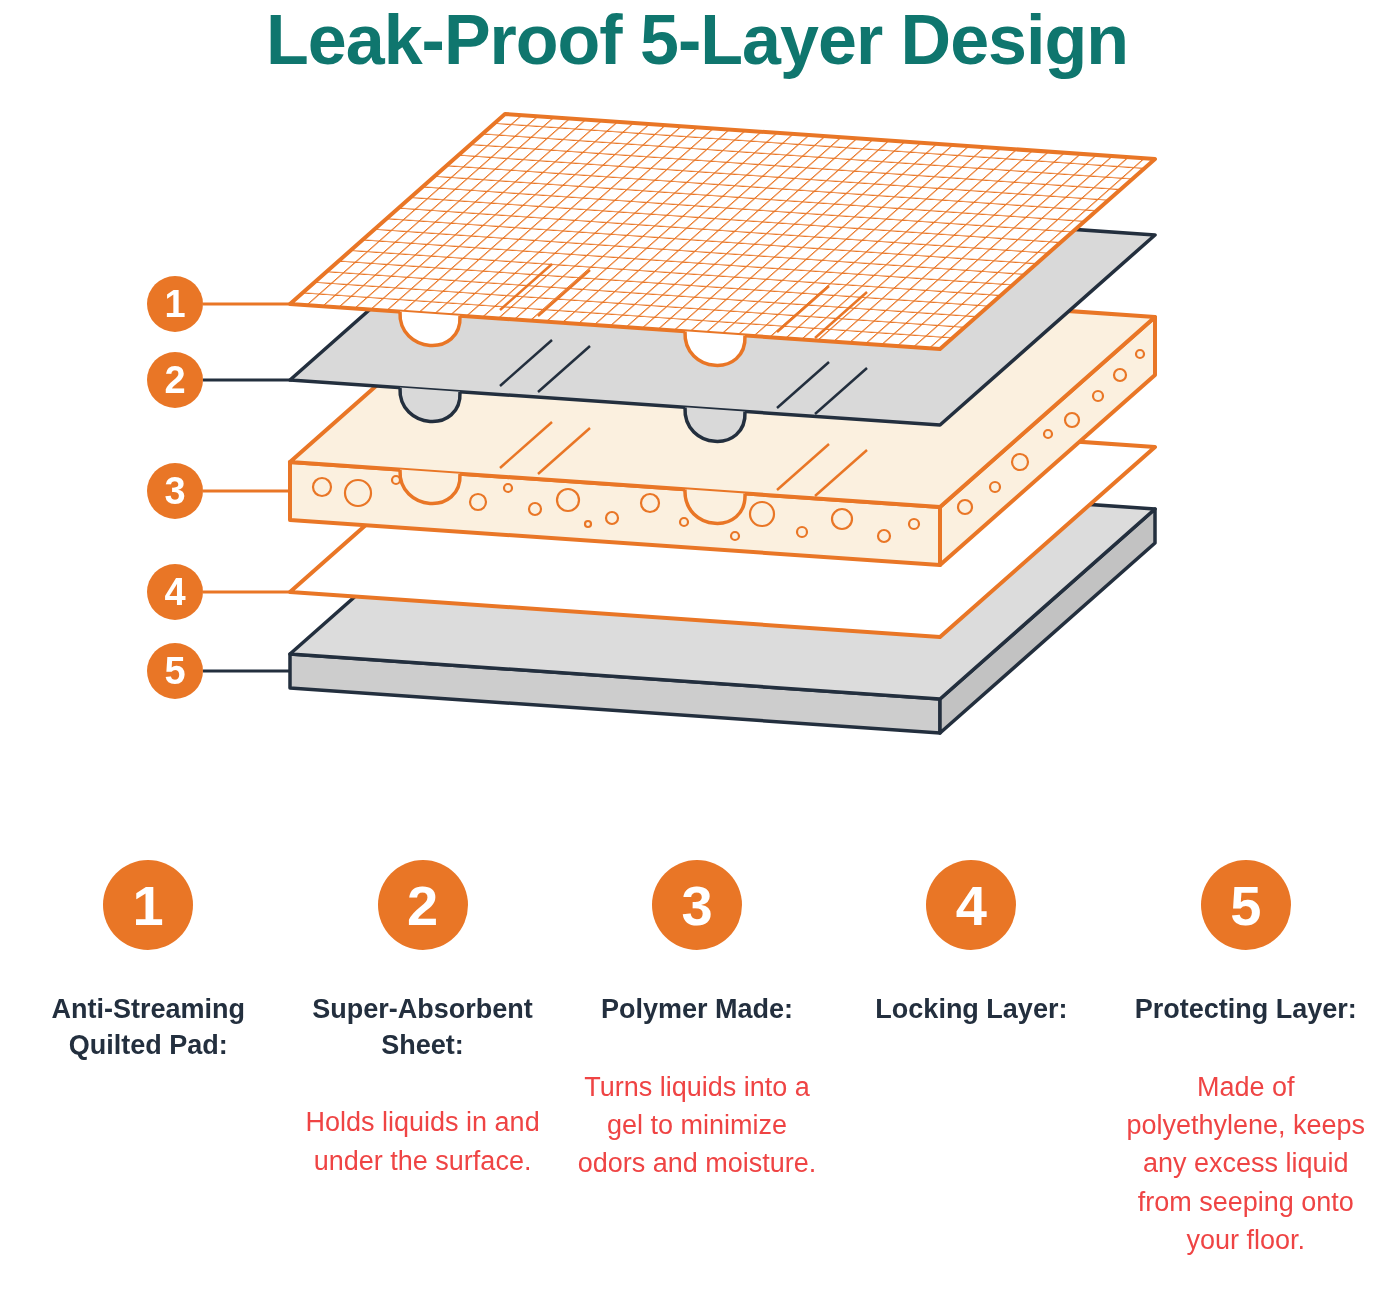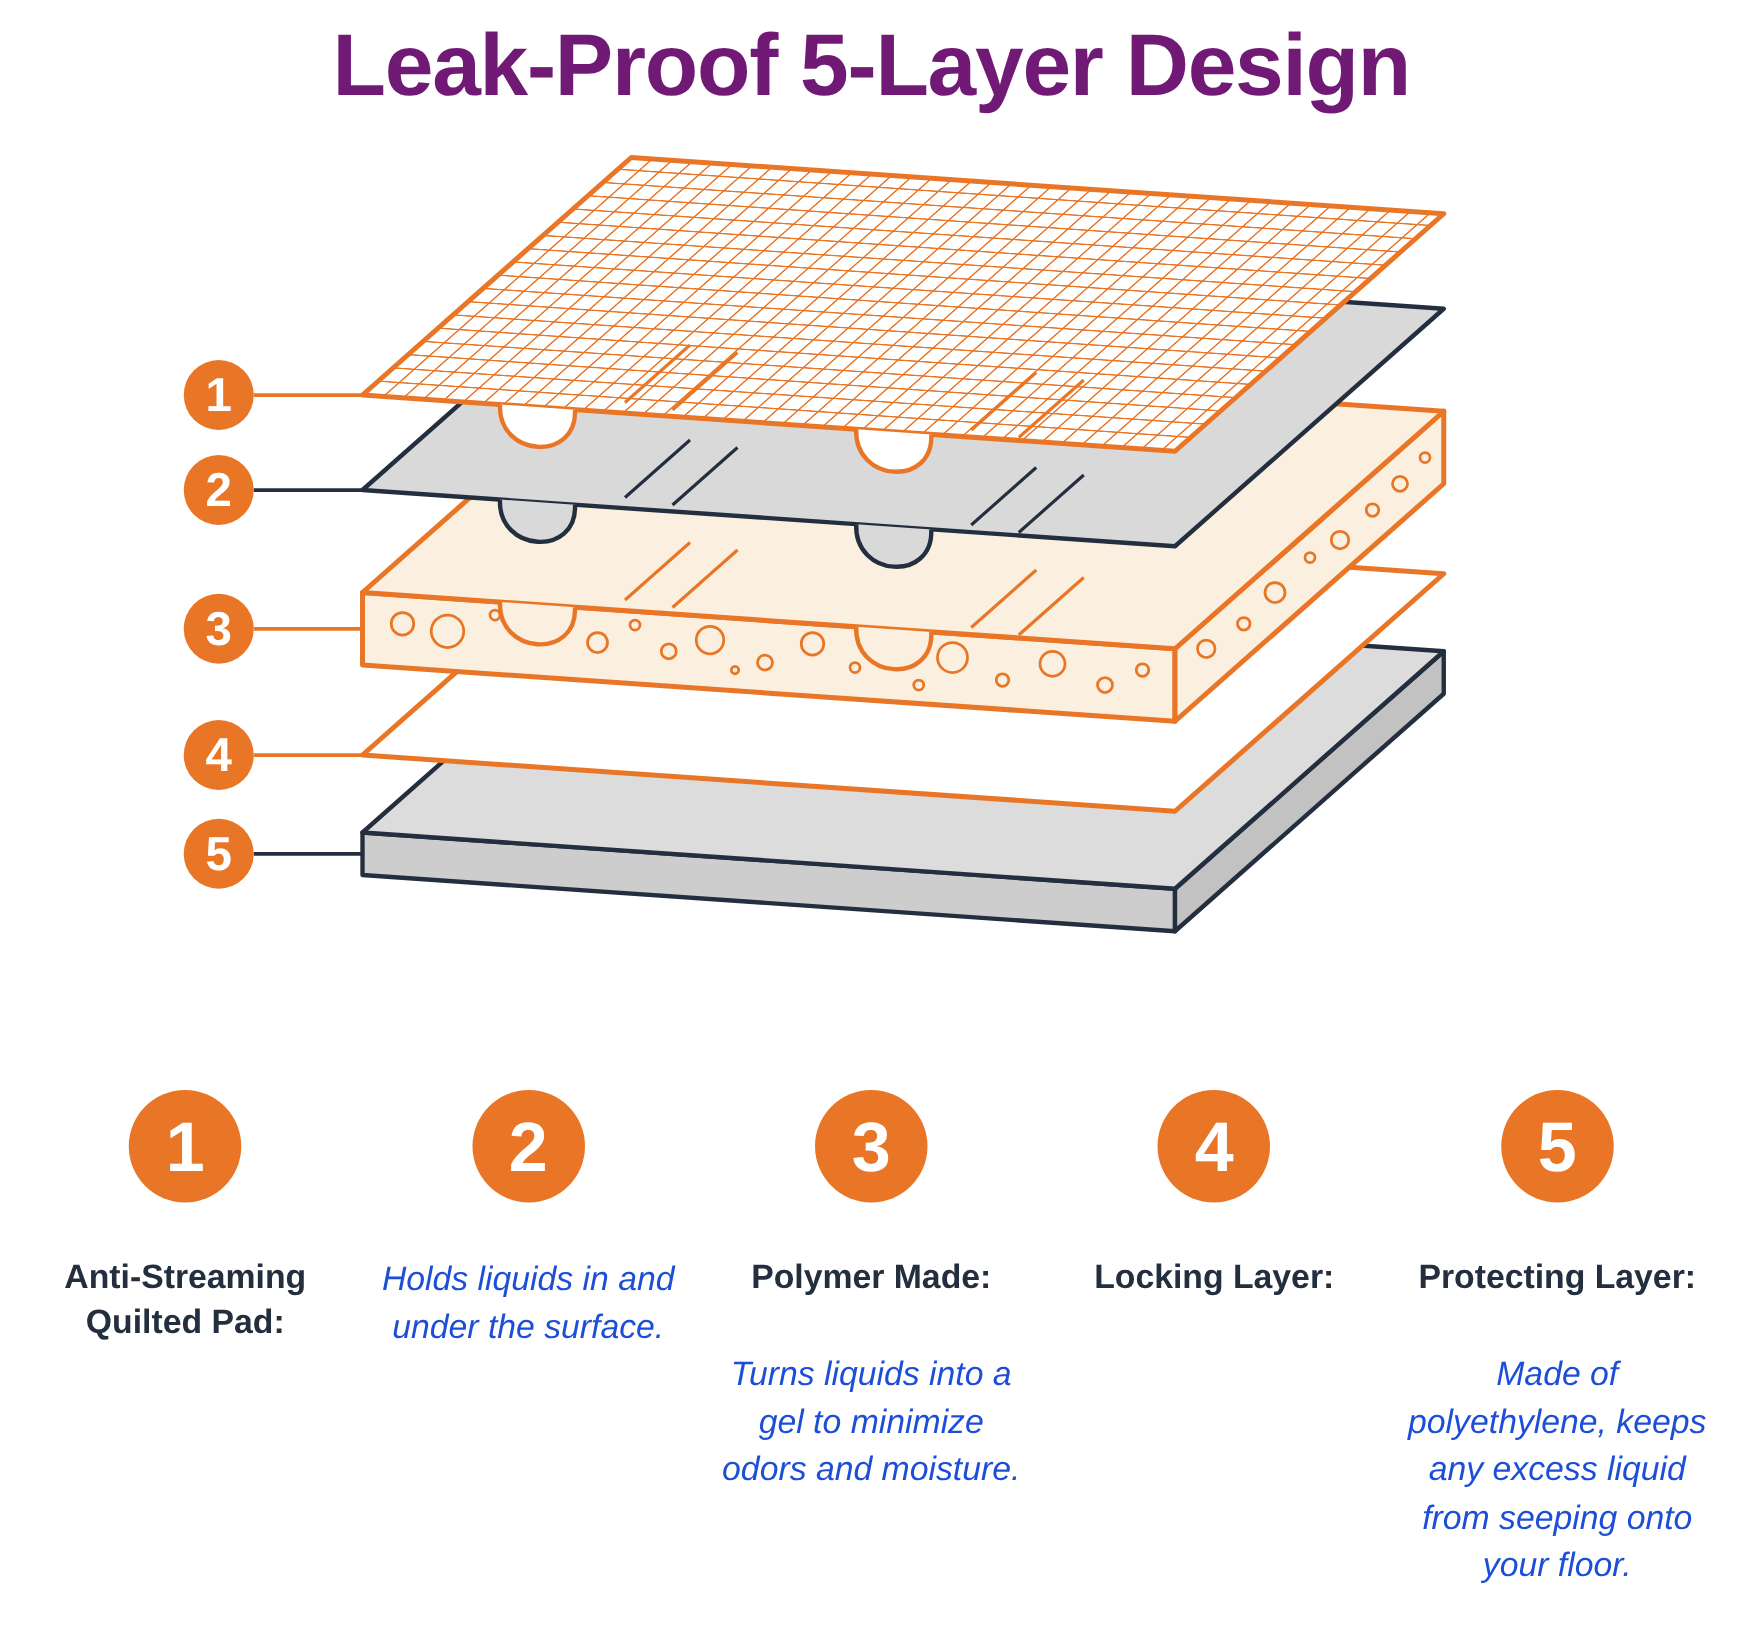--- a/index.html
+++ b/index.html
@@ -5,25 +5,24 @@
   * { box-sizing: border-box; margin: 0; padding: 0; }
   html, body { background: #ffffff; }
   body {
     width: 1394px; height: 1300px; overflow: hidden;
     font-family: "Liberation Sans", sans-serif;
     color: #232F3E;
   }
   .page { width: 1394px; height: 1300px; position: relative; }
   .title {
     text-align: center;
-    color: #701a75;
+    color: #0f766e;
     font-size: 70px;
     font-weight: bold;
     letter-spacing: -1px;
-    padding-top: 12px;
   }
   .diagram { width: 1394px; margin-top: 2px; }
   .diagram svg { display: block; }
   .legend {
     display: grid;
     grid-template-columns: repeat(5, 1fr);
     column-gap: 26px;
     padding: 0 24px;
     margin-top: 88px;
     text-align: center;
@@ -33,21 +32,21 @@
     background: #E97626; color: #ffffff;
     display: flex; align-items: center; justify-content: center;
     font-size: 56px; font-weight: bold;
     margin: 0 auto 42px auto;
   }
   .legend-head {
     font-size: 27px; font-weight: bold; line-height: 1.32;
     margin-bottom: 40px; color: #232F3E;
   }
   .legend-body {
-    font-size: 27px; line-height: 1.42; color: #1d4ed8; font-style: italic;
+    font-size: 27px; line-height: 1.42; color: #ef4444;
   }
 </style>
 </head>
 <body>
 
 <div class="page">
 
   <div class="title">Leak-Proof 5-Layer Design</div>
 
   <div class="diagram">
@@ -168,20 +167,21 @@
 
   <div class="legend">
 
     <div class="legend-item">
       <div class="legend-num">1</div>
       <div class="legend-head">Anti-Streaming Quilted Pad:</div>
     </div>
 
     <div class="legend-item">
       <div class="legend-num">2</div>
+      <div class="legend-head">Super-Absorbent Sheet:</div>
       <div class="legend-body">Holds liquids in and under the surface.</div>
     </div>
 
     <div class="legend-item">
       <div class="legend-num">3</div>
       <div class="legend-head">Polymer Made:</div>
       <div class="legend-body">Turns liquids into a gel to minimize odors and moisture.</div>
     </div>
 
     <div class="legend-item">

